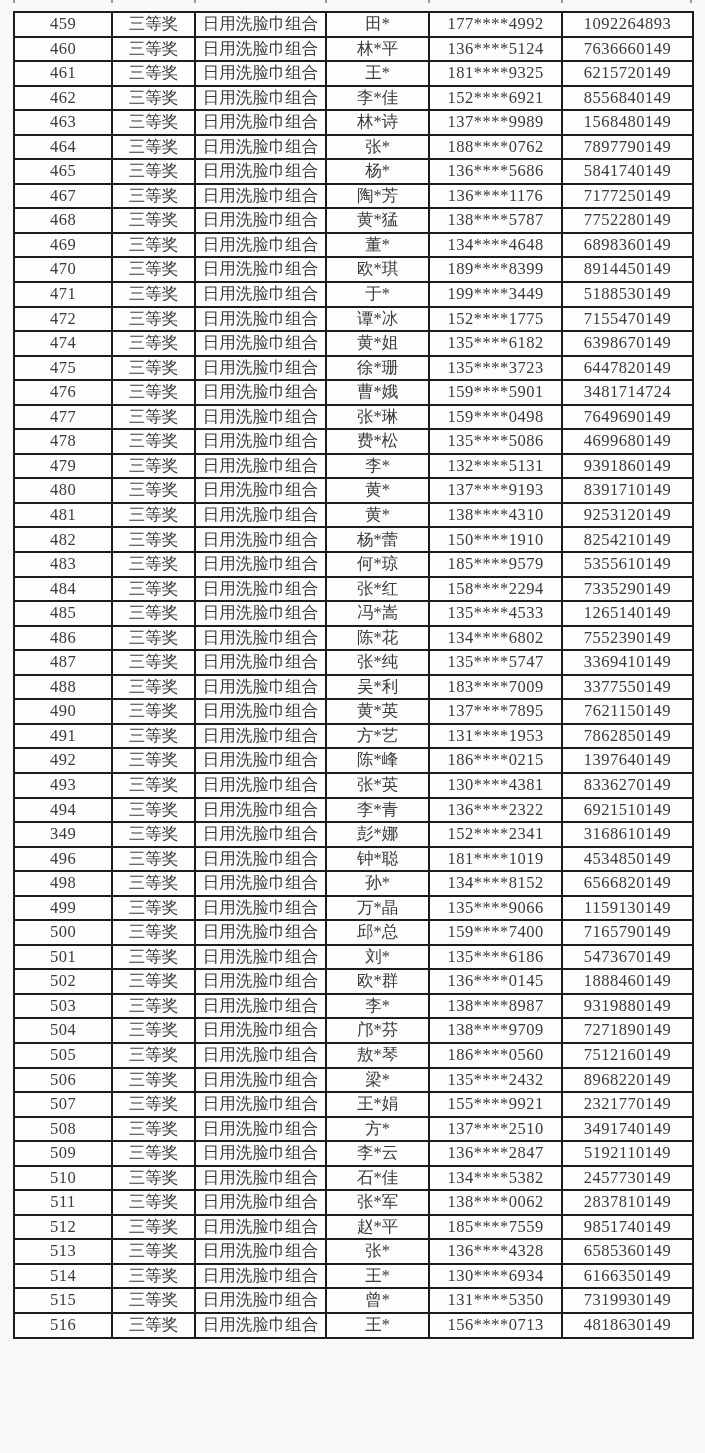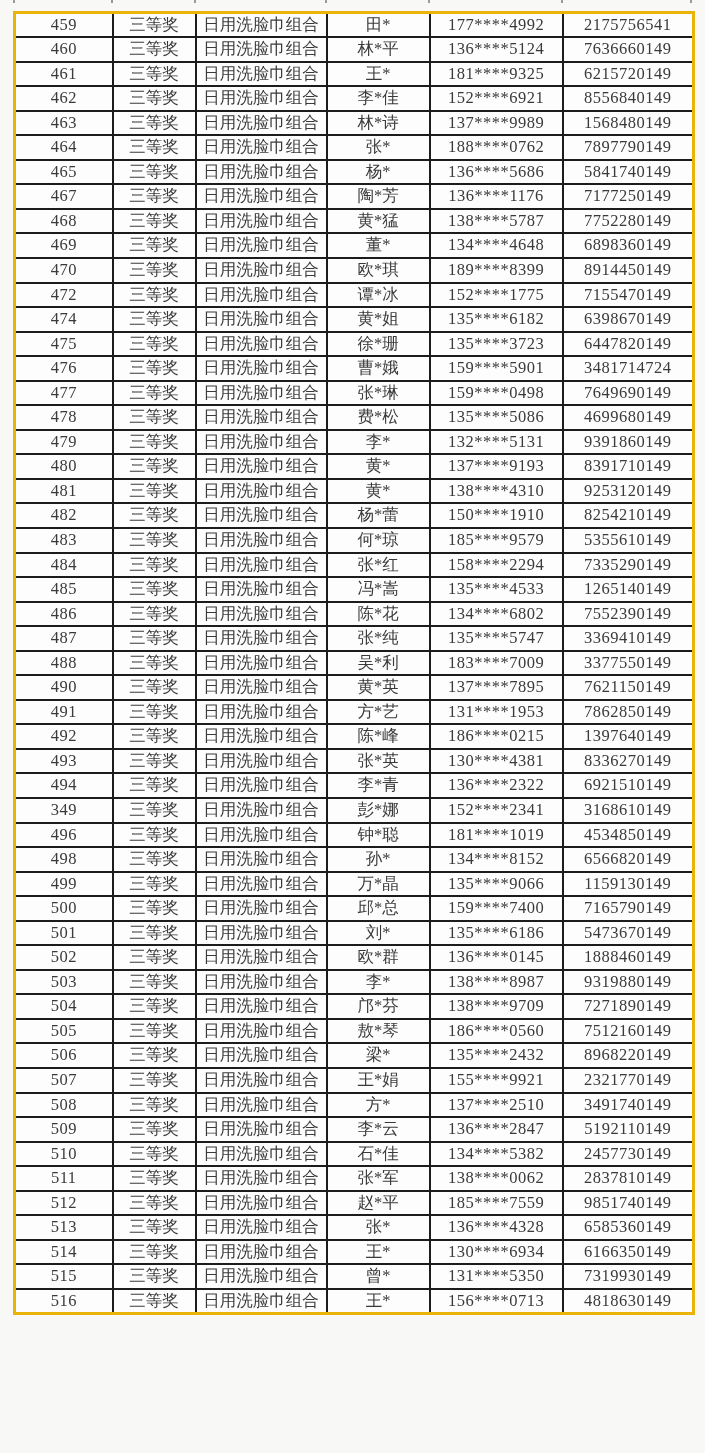--- a/index.html
+++ b/index.html
@@ -23,21 +23,21 @@
     background: #9a9a9a;
   }
   .prize-table {
     position: absolute;
     left: 13px;
     top: 11px;
     width: 679px;
     border-collapse: collapse;
     table-layout: fixed;
     background: #fdfdfd;
-    border: 3px solid #eab308;
+    border: 1px solid #eab308;
   }
   .prize-table tr {
     height: 24.55px;
   }
   .prize-table td {
     border: 2px solid #1c1c1c;
     padding: 0;
     text-align: center;
     vertical-align: middle;
     font-size: 16.5px;
@@ -76,21 +76,21 @@
     <col class="col-phone">
     <col class="col-id">
   </colgroup>
   <tbody>
       <tr>
         <td class="num">459</td>
         <td>三等奖</td>
         <td>日用洗脸巾组合</td>
         <td>田*</td>
         <td class="num">177****4992</td>
-        <td class="num">2175756541</td>
+        <td class="num">1092264893</td>
       </tr>
       <tr>
         <td class="num">460</td>
         <td>三等奖</td>
         <td>日用洗脸巾组合</td>
         <td>林*平</td>
         <td class="num">136****5124</td>
         <td class="num">7636660149</td>
       </tr>
       <tr>
@@ -157,20 +157,28 @@
         <td class="num">134****4648</td>
         <td class="num">6898360149</td>
       </tr>
       <tr>
         <td class="num">470</td>
         <td>三等奖</td>
         <td>日用洗脸巾组合</td>
         <td>欧*琪</td>
         <td class="num">189****8399</td>
         <td class="num">8914450149</td>
+      </tr>
+      <tr>
+        <td class="num">471</td>
+        <td>三等奖</td>
+        <td>日用洗脸巾组合</td>
+        <td>于*</td>
+        <td class="num">199****3449</td>
+        <td class="num">5188530149</td>
       </tr>
       <tr>
         <td class="num">472</td>
         <td>三等奖</td>
         <td>日用洗脸巾组合</td>
         <td>谭*冰</td>
         <td class="num">152****1775</td>
         <td class="num">7155470149</td>
       </tr>
       <tr>

